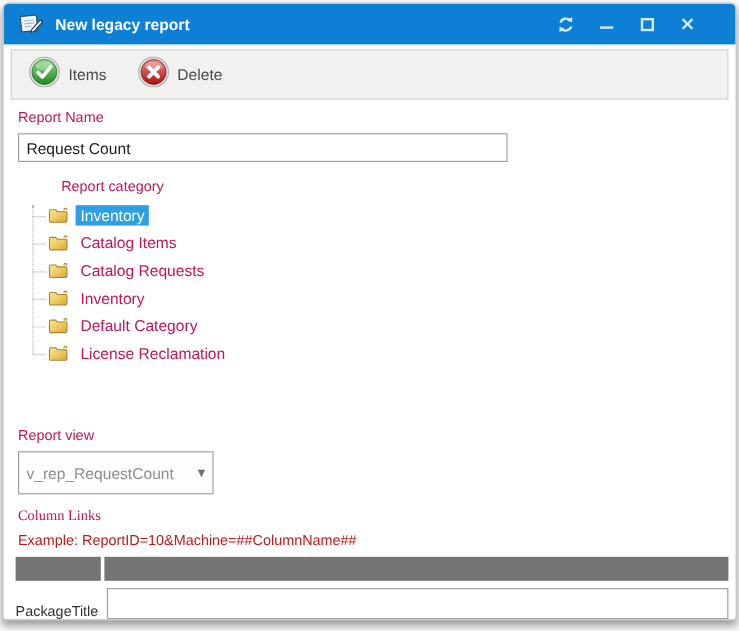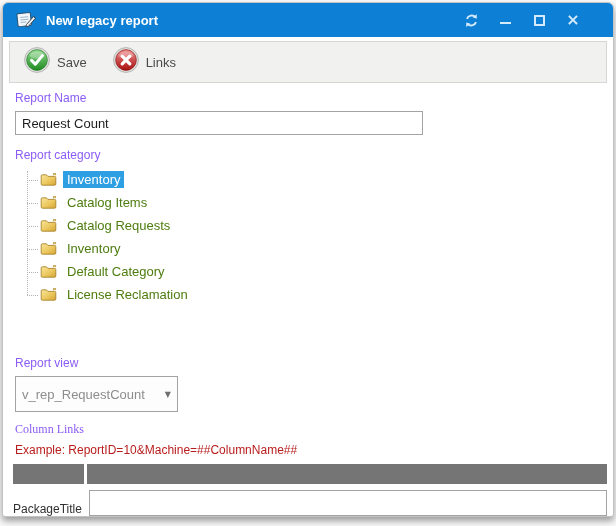--- a/index.html
+++ b/index.html
@@ -50,43 +50,43 @@
   .toolbar{
     margin:4px 6px 0 6px;height:42px;
     background:var(--toolbar-bg);
     border:1px solid var(--toolbar-border);
     display:flex;align-items:center;padding-left:10px;gap:18px;
   }
   .tool-btn{display:flex;align-items:center;gap:7px;padding:2px 4px;}
   .tool-btn .lbl{font-size:13px;color:#4b4b4b;}
   
   .content{padding:8px 12px 0 12px;}
-  .field-label{font-size:12px;color:#8b5cf6;margin-bottom:6px;}
+  .field-label{font-size:12px;color:#be185d;margin-bottom:6px;}
   .name-input{
     width:408px;height:24px;border:1px solid var(--input-border);
     font-family:"Liberation Sans",sans-serif;font-size:13px;color:#1d1d1d;
     padding:0 6px;outline:none;display:block;
   }
-  .cat-label{margin-top:13px;}
+  .cat-label{margin-top:13px;margin-left:36px;}
   
   .tree{margin:6px 0 0 12px;position:relative;height:138px;}
   .tree::before{
     content:'';position:absolute;left:0;top:3px;bottom:11px;
     border-left:1px dotted #b3b3b3;
   }
   .tree-row{
     height:23px;display:flex;align-items:center;position:relative;
     padding-left:13px;
   }
   .tree-row::before{
     content:'';position:absolute;left:0;top:50%;width:11px;
     border-top:1px dotted #b3b3b3;
   }
   .tree-row .folder{width:18px;height:15px;margin-right:5px;flex:0 0 auto;}
-  .tree-row .t-label{font-size:13px;color:#4d7c0f;padding:1px 4px;white-space:nowrap;}
+  .tree-row .t-label{font-size:13px;color:#be185d;padding:1px 4px;white-space:nowrap;}
   .tree-row.selected .t-label{background:var(--selection);color:#ffffff;}
   
   .spacer{height:50px;}
   .select-box{
     width:163px;height:22px;border:1px solid var(--input-border);
     background:#fdfdfd;display:flex;align-items:center;
     padding:17px 6px;position:relative;
   }
   .select-box .sel-text{font-size:13px;color:#8d8d8d;flex:1;white-space:nowrap;overflow:hidden;}
   .select-box .arrow{font-size:8px;color:#6f6f6f;margin-left:4px;
@@ -167,32 +167,32 @@
   <div class="toolbar">
     <div class="tool-btn">
       <span>
         <svg viewBox="0 0 26 26" width="26" height="26">
           <circle cx="13" cy="13" r="12.4" fill="#e3e3e1" stroke="#b4b4b2" stroke-width="1"></circle>
           <circle cx="13" cy="13" r="10.4" fill="url(#gGreen)" stroke="#177017" stroke-width="0.6"></circle>
           <ellipse cx="13" cy="8.2" rx="7.2" ry="3.6" fill="#ffffff" opacity="0.3"></ellipse>
           <path d="M7.6 13.4 L11.3 17.2 L18.4 8.6" stroke="#ffffff" stroke-width="3" fill="none" stroke-linecap="round" stroke-linejoin="round"></path>
         </svg>
       </span>
-      <span class="lbl">Save</span>
+      <span class="lbl">Items</span>
     </div>
     <div class="tool-btn">
       <span>
         <svg viewBox="0 0 26 26" width="26" height="26">
           <circle cx="13" cy="13" r="12.4" fill="#e3e3e1" stroke="#b4b4b2" stroke-width="1"></circle>
           <circle cx="13" cy="13" r="10.4" fill="url(#gRed)" stroke="#7d0b0b" stroke-width="0.6"></circle>
           <ellipse cx="13" cy="8.2" rx="7.2" ry="3.6" fill="#ffffff" opacity="0.28"></ellipse>
           <path d="M9.2 9.2 L16.8 16.8 M16.8 9.2 L9.2 16.8" stroke="#ffffff" stroke-width="3.2" stroke-linecap="round"></path>
         </svg>
       </span>
-      <span class="lbl">Links</span>
+      <span class="lbl">Delete</span>
     </div>
   </div>
 
   <div class="content">
 
     <div class="field-label">Report Name</div>
     <input class="name-input" type="text" value="Request Count" style="">
 
     <div class="field-label cat-label">Report category</div>
 

